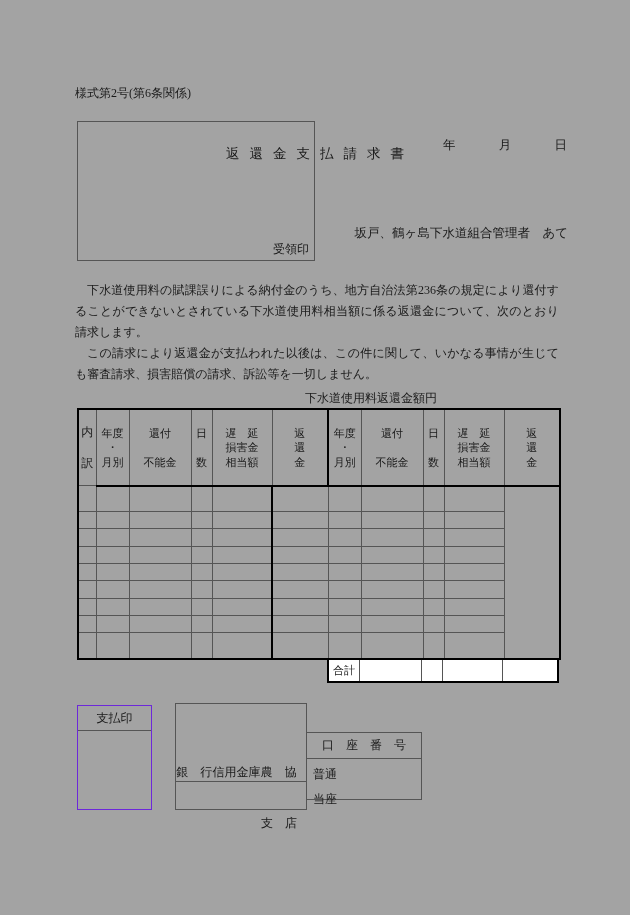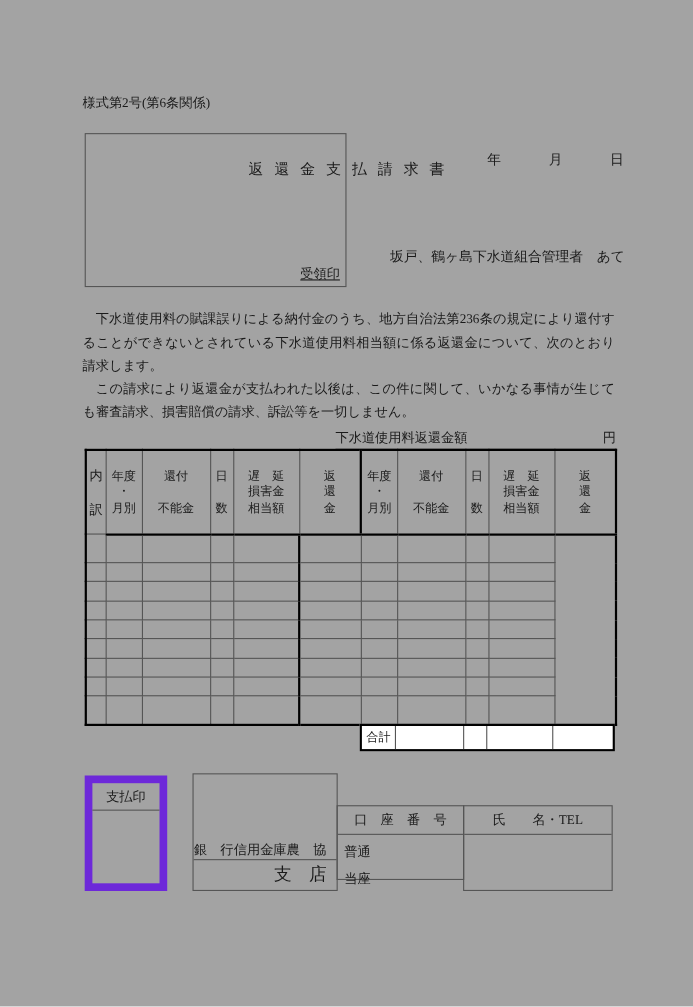--- a/index.html
+++ b/index.html
@@ -4,49 +4,49 @@
 <style>
   * { margin:0; padding:0; box-sizing:border-box; }
   html,body { background:#ffffff; }
   body { width:630px; height:915px; font-family:"Liberation Serif","DejaVu Serif",serif; color:#1a1a1a; }
   .page { position:relative; width:630px; height:915px; background:#a3a3a3; overflow:hidden; }
 
   .form-number { position:absolute; left:75px; top:85px; font-size:12px; }
   .doc-title { position:absolute; left:226px; top:100px; font-size:13.5px; letter-spacing:10px;margin-top:45px; }
 
   .receipt-box { position:absolute; left:77px; top:121px; width:238px; height:140px; border:1px solid #555; }
-  .receipt-label { position:absolute; right:5px; bottom:2px; font-size:12px;text-decoration:underline; }
+  .receipt-label { position:absolute; right:5px; bottom:2px; font-size:12px; }
 
   .date-line { position:absolute; left:443px; top:137px; width:124px; display:flex; justify-content:space-between; font-size:12.5px; }
 
   .addressee { position:absolute; right:62px; top:225px; font-size:12.5px; }
 
   .body-text { position:absolute; left:75px; top:280px; width:484px; font-size:12px; line-height:21px; text-align:justify; }
   .body-text p { text-indent:1em; }
 
-  .amount-caption { position:absolute; left:305px; top:390px; width:255px; display:flex; justify-content:space-between; font-size:12px; border-bottom:1px solid #111; padding-bottom:1px;gap:36px; }
+  .amount-caption { position:absolute; left:305px; top:390px; width:255px; display:flex; justify-content:flex-start; font-size:12px; border-bottom:1px solid #111; padding-bottom:1px; }
 
   table.breakdown-table { position:absolute; left:77px; top:408px; width:482px; height:252px; border-collapse:collapse; table-layout:fixed; border:2px solid #000; }
   .breakdown-table th, .breakdown-table td { border:1px solid #555; padding:0; }
   .breakdown-table thead th { font-weight:normal; font-size:11px; line-height:14.5px; text-align:center; vertical-align:middle; white-space:pre-line; border-bottom:2px solid #000; height:48px; }
   .breakdown-table .mid { border-left:2px solid #000 !important; }
   .breakdown-table th.uchiwake { border-bottom:1px solid #555; }
   .uchiwake-inner { display:flex; flex-direction:column; align-items:center; justify-content:center; gap:17px; font-size:12px; height:100%; }
 
   .total-row { position:absolute; left:327px; top:658px; width:232px; height:25px; border:2px solid #000; display:grid; grid-template-columns:31px 62px 21px 60px 1fr; background:#fff; }
   .total-row > div { border-right:1px solid #555; }
   .total-row > div:last-child { border-right:none; }
   .total-label { display:flex; align-items:center; justify-content:center; font-size:11px; }
 
-  .stamp-box { position:absolute; left:77px; top:705px; width:75px; height:105px; border:7px solid #6d28d9; }
+  .stamp-box { position:absolute; left:77px; top:705px; width:75px; height:105px; border:1px solid #6d28d9; }
   .stamp-head { height:25px; border-bottom:1px solid #555; display:flex; align-items:center; justify-content:center; font-size:12px; }
 
   .bank-type-box { position:absolute; left:175px; top:703px; width:132px; height:107px; border:1px solid #555; }
   .bank-types { height:78px; border-bottom:1px solid #555; display:flex; flex-direction:row; justify-content:space-evenly; align-items:flex-end; padding-right:9px; font-size:12px; }
-  .bank-branch { height:27px; display:flex; align-items:center; justify-content:flex-end; padding-right:9px; font-size:16px; }
+  .bank-branch { height:27px; display:flex; align-items:center; justify-content:flex-end; padding-right:9px; font-size:12px;margin-top:28px; }
 
   .account-box { position:absolute; left:306px; top:732px; width:116px; height:68px; border:1px solid #555; }
   .nametel-box { position:absolute; left:421px; top:732px; width:136px; height:78px; border:1px solid #555; }
   .acct-head { height:26px; border-bottom:1px solid #555; display:flex; align-items:center; justify-content:center; font-size:12px; }
   .acct-body { padding:3px 0 0 6px; font-size:12px; line-height:25px; }
 </style>
 </head>
 <body>
 
 <div class="page">
@@ -266,18 +266,14 @@
   </div>
 
   <div class="account-box">
     <div class="acct-head">口　座　番　号</div>
     <div class="acct-body">
       <div>普通</div>
       <div>当座</div>
     </div>
   </div>
 
-  <div class="nametel-box">
-    <div class="acct-head">氏　　名・TEL</div>
-    <div class="acct-body"></div>
-  </div>
 
 </div>
 
 </body></html>

